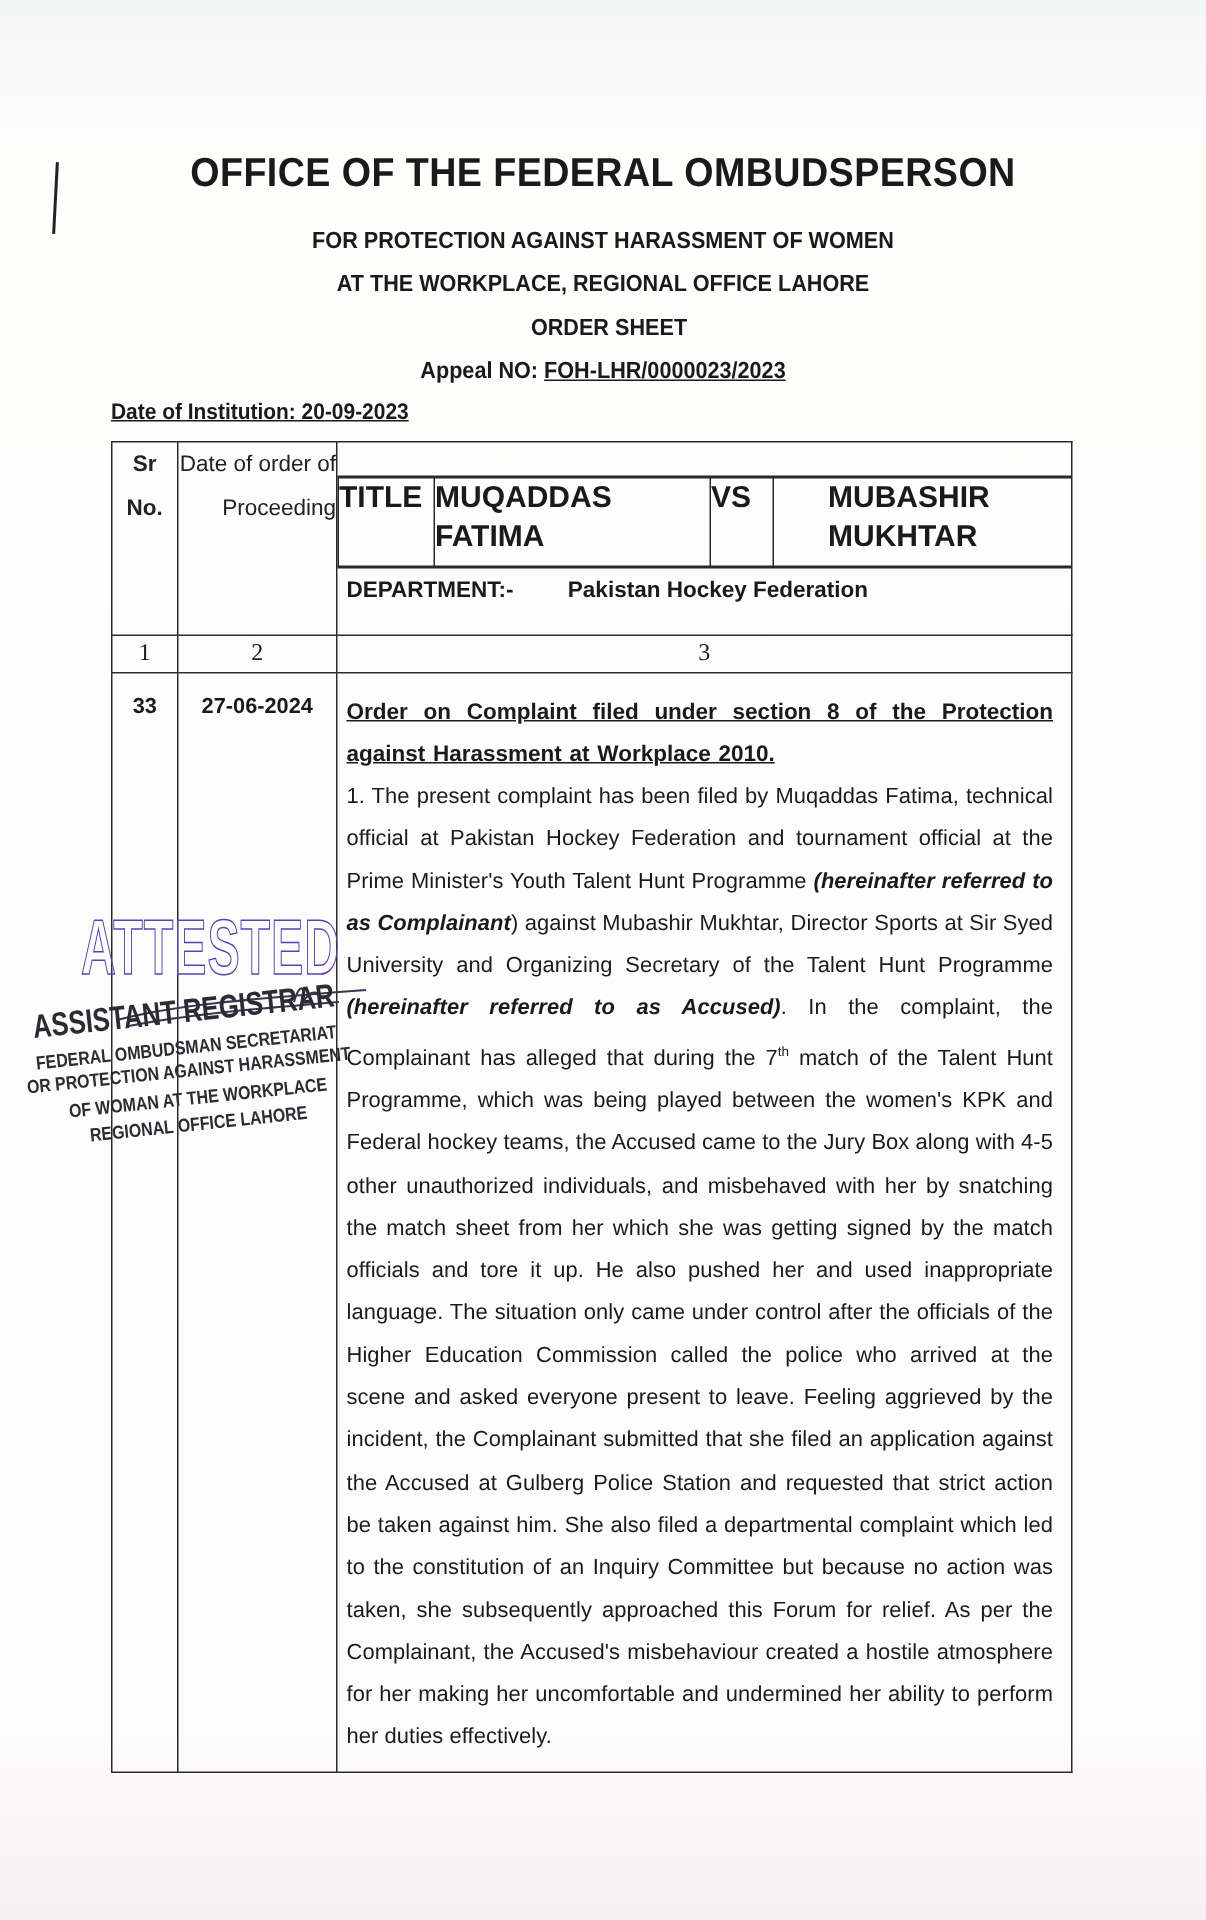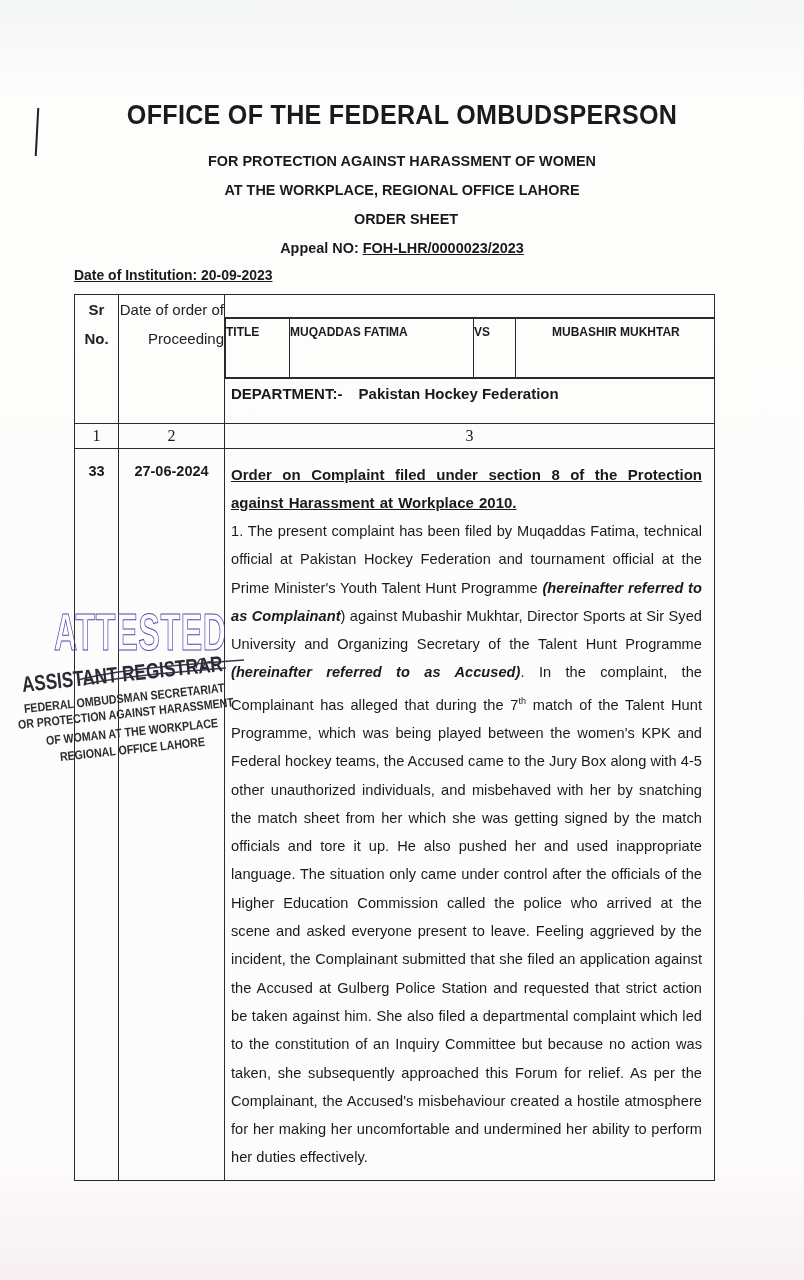--- a/index.html
+++ b/index.html
@@ -24,26 +24,26 @@
   table.sheet {
     position: absolute; left: 74px; top: 294px; width: 641px;
     border-collapse: collapse; table-layout: fixed;
   }
   table.sheet td { border: 1.5px solid #2a2a2a; vertical-align: top; padding: 0; }
   .c1 { width: 44px; }
   .c2 { width: 106px; }
   .hdr-num { text-align: center; font-size: 15px; line-height: 29px; color: #222; font-weight: bold; }
   .hdr-date { text-align: right; font-size: 15px; line-height: 29px; color: #222; padding-top: 0; }
   .inner { width: 100%; border-collapse: collapse; table-layout: fixed; }
-  .inner td { border: none; border-right: 1.5px solid #2a2a2a; font-weight: bold; font-size: 12px; padding: 6px 6px; line-height: 26px; }
+  .inner td { border: none; border-right: 1.5px solid #2a2a2a; font-weight: bold; font-size: 20px; padding: 6px 6px; line-height: 26px; }
   .inner td:last-child { border-right: none; margin-top: 32px; }
   .blankrow { height: 22px; border-bottom: 1.5px solid #2a2a2a; }
   .titlerow { border-bottom: 1.5px solid #2a2a2a; }
   .dept { font-weight: bold; font-size: 15px; padding: 2px 6px; line-height: 26px; }
-  .dept .dval { margin-left: 12px; }
+  .dept .dval { margin-left: 32px; }
   .numrow td { text-align: center; font-family: "Liberation Serif", serif; font-size: 16px; line-height: 24px; }
   .sr { text-align: center; font-weight: bold; font-size: 14.5px; padding-top: 14px !important; }
   .dt { text-align: center; font-weight: bold; font-size: 14.5px; padding-top: 14px !important; }
   .body-cell { padding: 12px 12px 8px 6px !important; }
   .order-title { font-weight: bold; font-size: 15px; text-decoration: underline; line-height: 28px; text-align: justify; text-align-last: left; word-spacing: 1px; }
   .para { font-size: 14.6px; line-height: 28.3px; text-align: justify; letter-spacing: 0.05px; }
   .para i { font-weight: bold; }
 
   .stamp { position: absolute; left: 16px; top: 596px; width: 240px; height: 200px; color: #5a3fae; pointer-events: auto; text-decoration: underline; }
   .stamp .att { position: absolute; left: 38px; top: 6px; font-size: 52px; font-weight: bold; letter-spacing: 1px; transform: scaleX(0.62); transform-origin: left; font-family: "Liberation Sans", sans-serif; -webkit-text-stroke: 1px #5a3fae; color: transparent; }

